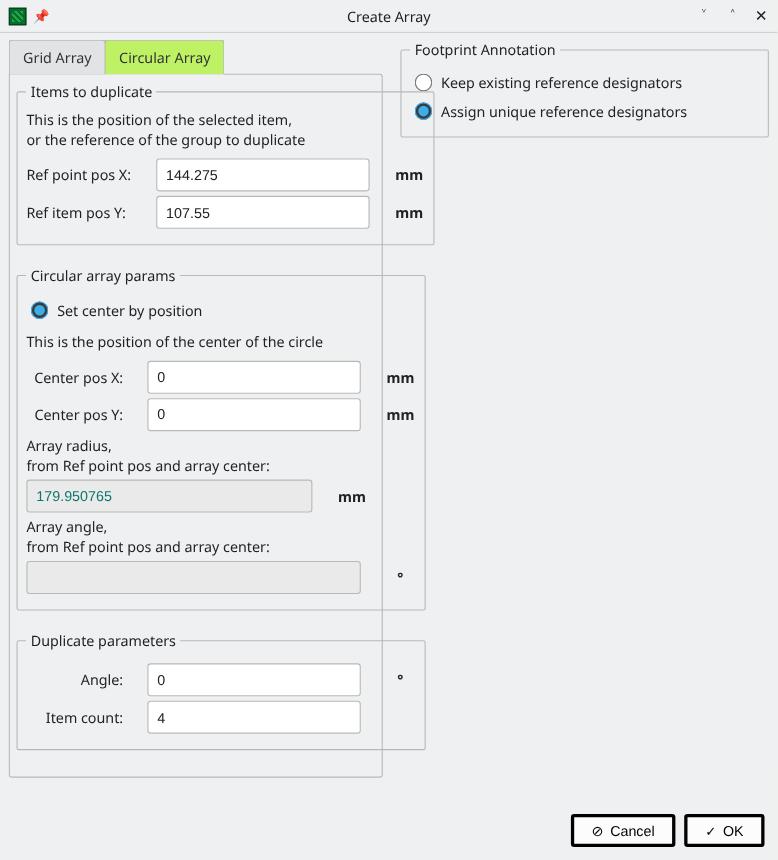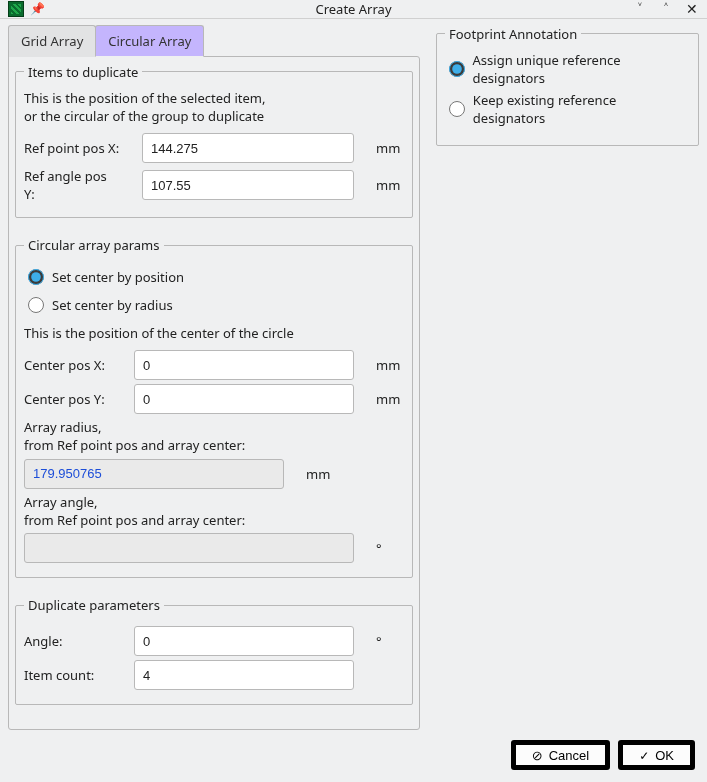--- a/index.html
+++ b/index.html
@@ -44,36 +44,36 @@
     .titlebar .title { position: absolute; left: 0; right: 0; text-align: center; font-size: 13px; pointer-events: none; }
     .titlebar .win-btns { display: flex; gap: 12px; margin-left: auto; }
     .titlebar .win-btn { width: 14px; height: 14px; display: flex; align-items: center; justify-content: center; font-size: 14px; }
 
     .content {
       flex: 1;
       display: flex;
       padding: 6px 8px 0 8px;
       gap: 16px;
     }
-    .left-col { width: 412px; }
+    .left-col { width: 340px; }
     .right-col { flex: 1; }
 
     
     .tabs { display: flex; }
     .tab {
       padding: 6px 12px;
       background: #e2e3e4;
       border: 1px solid #b8b8b8;
       border-bottom: none;
       border-radius: 3px 3px 0 0;
       margin-right: -1px;
       color: #333;
     }
     .tab.active {
-      background: #c4b5fd;
+      background: #bef264;
       border-bottom: 1px solid #eff0f1;
       position: relative;
       z-index: 2;
     }
     .tab-body {
       border: 1px solid #b8b8b8;
       padding: 6px;
       border-radius: 0 3px 3px 3px;
       margin-top: -1px;
       background: #eff0f1;
@@ -87,52 +87,52 @@
     }
     legend {
       padding: 0 4px;
       font-size: 13px;
       color: #222;
     }
     .desc { color: #222; line-height: 1.4; margin-bottom: 8px; }
     .desc2 { color: #222; line-height: 1.4; margin-bottom: 4px; margin-top: 4px;}
     .row { display: flex; align-items: center; margin: 4px 0; gap: 22px; }
     .row label.fld { width: 96px; }
-    .row label.fld2 { width: 88px; }
-    .row .unit { width: 28px; text-align: left; }
+    .row label.fld2 { width: 88px; text-align: right; }
+    .row .unit { width: 28px; text-align: center; font-weight: bold; }
     input[type="text"] {
       flex: 1;
       height: 30px;
       padding: 4px 8px;
       border: 1px solid #b8b8b8;
       border-radius: 3px;
       background: #fff;
       font-size: 13px;
       color: #222;
     }
     input[type="text"][disabled] {
       background: #eaeaea;
-      color: #1d4ed8;
+      color: #0f766e;
     }
     .radio-row, .check-row { display: flex; align-items: center; gap: 8px; margin: 6px 0 10px 4px; }
     .radio-row input[type="radio"], input[type="radio"].big {
       width: 16px; height: 16px; accent-color: #3daee9;
     }
     input[type="checkbox"].big { width: 16px; height: 16px; }
 
     .footer {
       display: flex;
       justify-content: flex-end;
       gap: 8px;
       padding: 10px 12px 12px 12px;
     }
     .btn {
       height: 30px;
       padding: 0 16px;
-      border: 5px solid #000000;
+      border: 3px solid #000000;
       border-radius: 3px;
       background: #fcfcfc;
       display: flex;
       align-items: center;
       gap: 6px;
       font-size: 13px;
       cursor: pointer;
     }
     .icon-cancel::before { content: "⊘"; font-size: 13px; }
     .icon-check::before { content: "✓"; font-size: 12px; }
@@ -157,44 +157,40 @@
       <div class="tabs">
         <div class="tab">Grid Array</div>
         <div class="tab active">Circular Array</div>
       </div>
       <div class="tab-body">
 
         <fieldset>
           <legend>Items to duplicate</legend>
           <div class="desc">
             <span>This is the position of the selected item,</span><br>
-            <span>or the circular of the group to duplicate</span>
+            <span>or the reference of the group to duplicate</span>
           </div>
           <div class="row">
             <label class="fld">Ref point pos X:</label>
             <input type="text" value="144.275" style="">
             <span class="unit">mm</span>
           </div>
           <div class="row">
-            <label class="fld">Ref angle pos Y:</label>
+            <label class="fld">Ref item pos Y:</label>
             <input type="text" value="107.55" style="">
             <span class="unit">mm</span>
           </div>
         </fieldset>
 
         <fieldset>
           <legend>Circular array params</legend>
           <div class="radio-row">
             <input type="radio" class="big" name="centermode" checked="" style="">
             <span>Set center by position</span>
           </div>
-          <div class="radio-row">
-            <input type="radio" class="big" name="centermode" style="">
-            <span>Set center by radius</span>
-          </div>
           <div class="desc">
             <span>This is the position of the center of the circle</span><br>
           </div>
           <div class="row">
             <label class="fld2">Center pos X:</label>
             <input type="text" value="0" style="">
             <span class="unit">mm</span>
           </div>
           <div class="row">
             <label class="fld2">Center pos Y:</label>
@@ -232,27 +228,27 @@
             <span class="unit"></span>
           </div>
         </fieldset>
 
       </div>
     </div>
 
     <div class="right-col">
       <fieldset>
         <legend>Footprint Annotation</legend>
+        <div class="radio-row" style="margin:4px 0 8px 4px">
+          <input type="radio" class="big" name="ann" style="">
+          <span>Keep existing reference designators</span>
+        </div>
         <div class="radio-row" style="margin:0 0 4px 4px">
           <input type="radio" class="big" name="ann" checked="" style="">
           <span>Assign unique reference designators</span>
-        </div>
-        <div class="radio-row" style="margin:4px 0 8px 4px">
-          <input type="radio" class="big" name="ann" style="">
-          <span>Keep existing reference designators</span>
         </div>
       </fieldset>
     </div>
   </div>
 
   <div class="footer">
     <button class="btn">
       <span class="icon-cancel"></span>
       <span>Cancel</span>
     </button>

